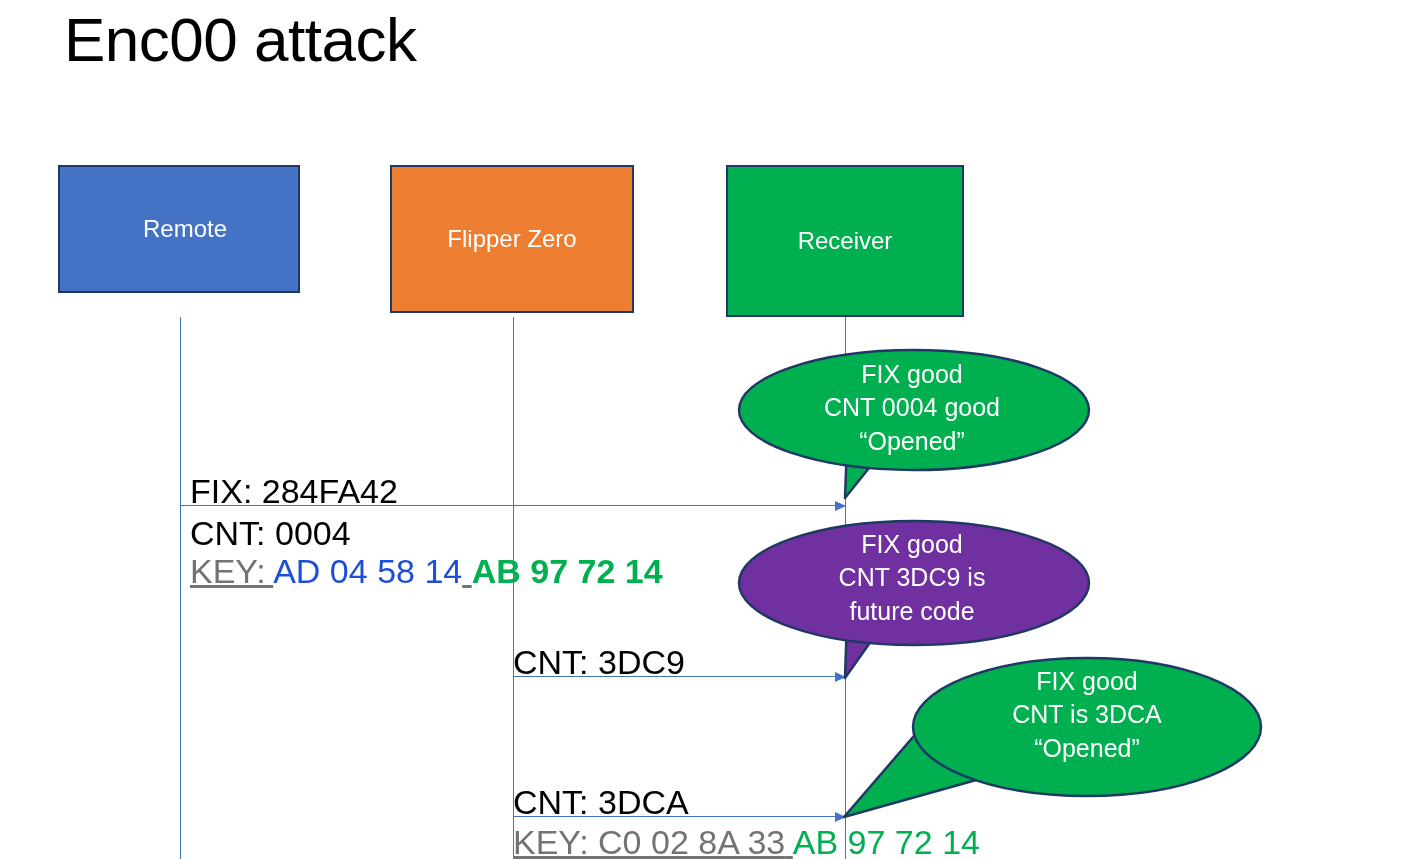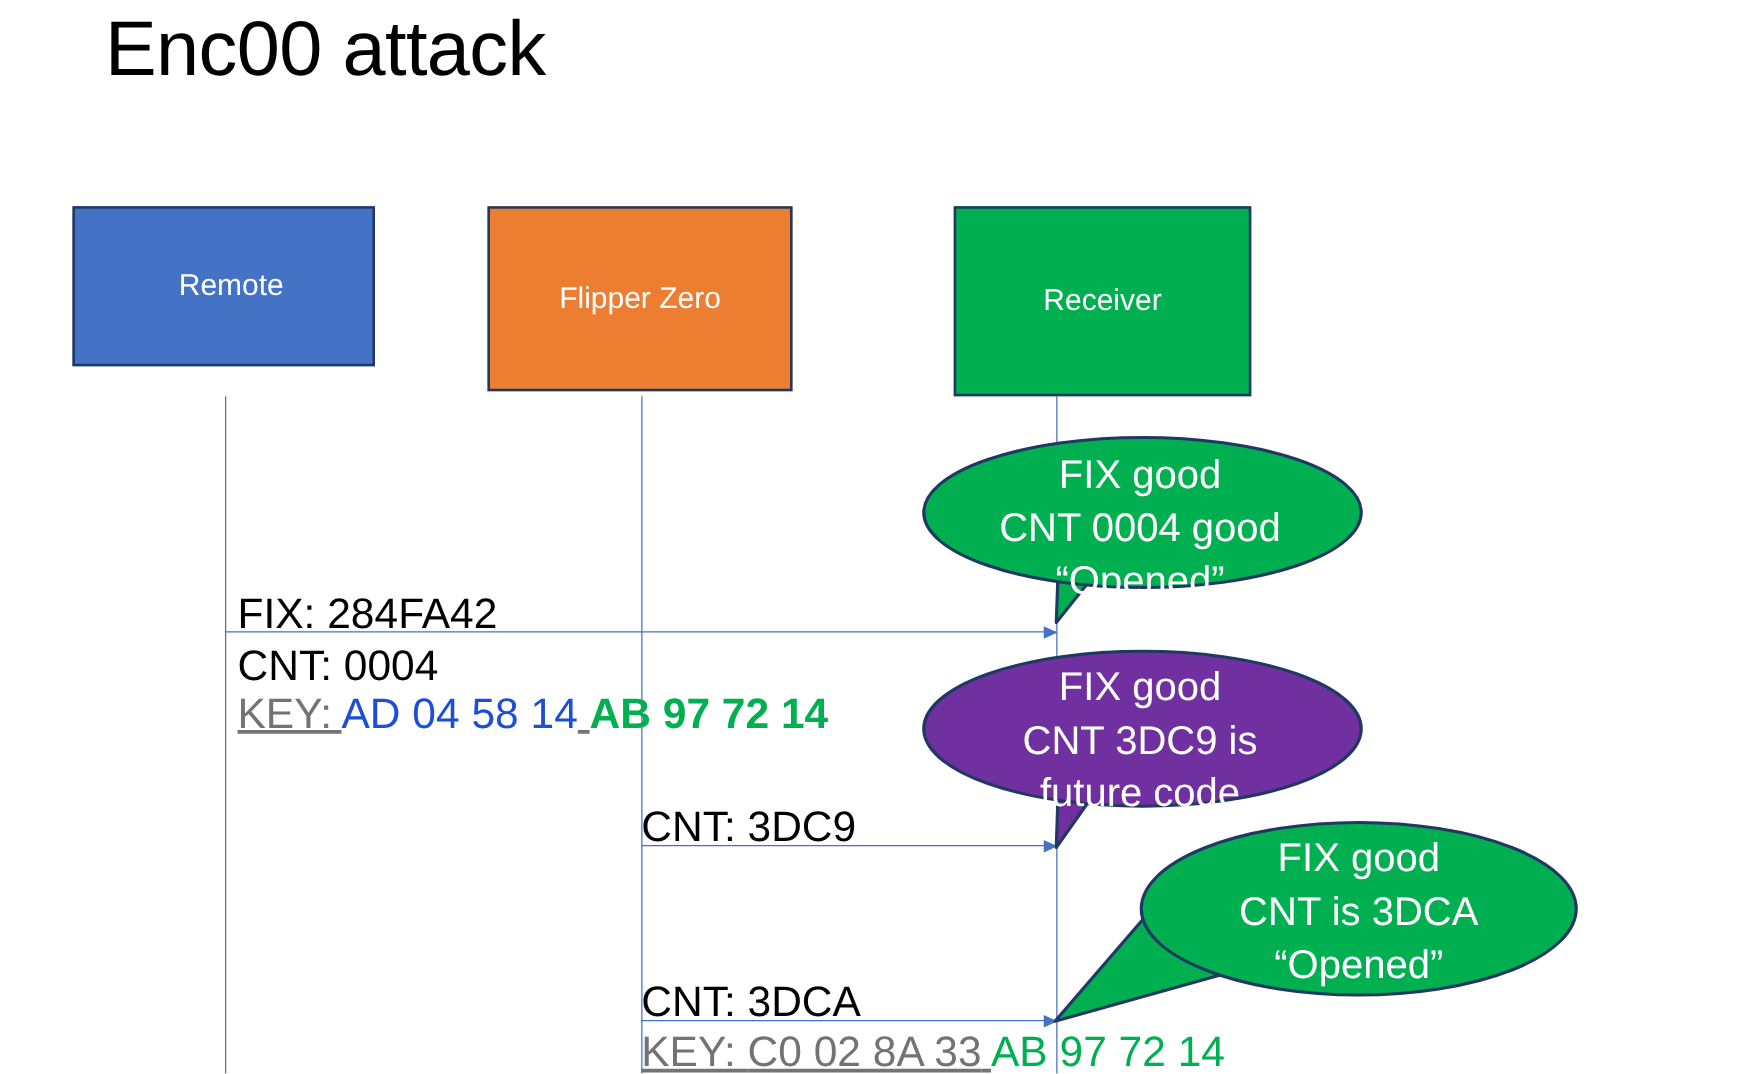--- a/index.html
+++ b/index.html
@@ -13,21 +13,21 @@
   #slide {
     position: relative;
     width: 1408px;
     height: 859px;
     background: #ffffff;
     overflow: hidden;
   }
   
   .slide-title {
     position: absolute;
-    left: 84px;
+    left: 64px;
     top: 4px;
     font-size: 62px;
     line-height: 1.15;
     color: #000000;
     font-weight: normal;
     letter-spacing: -0.5px;
     white-space: nowrap;
   }
   
   .actor-box {
@@ -37,21 +37,21 @@
     display: flex;
     align-items: center;
     justify-content: center;
     color: #ffffff;
     font-size: 24px;
     line-height: 1.2;
     text-align: center;
   }
   .actor-remote  { left: 58px;  top: 165px; width: 242px; height: 128px; background: #4472C4; padding-left: 12px; }
   .actor-flipper { left: 390px; top: 165px; width: 244px; height: 148px; background: #ED7D31; }
-  .actor-receiver{ left: 726px; top: 165px; width: 238px; height: 152px; background: #00B050; margin-left: 37px; }
+  .actor-receiver{ left: 726px; top: 165px; width: 238px; height: 152px; background: #00B050; }
 
   
   .lifeline {
     position: absolute;
     width: 1px;
     background: #4472C4;
   }
   .lifeline-remote   { left: 180px; top: 317px; height: 542px; }
   .lifeline-flipper  { left: 513px; top: 317px; height: 542px; }
   .lifeline-receiver { left: 845px; top: 317px; height: 542px; }
@@ -99,21 +99,21 @@
   .b { font-weight: bold; }
 
   
   .callout {
     position: absolute;
   }
   .callout svg { display: block; overflow: visible; }
   .callout-text {
     position: absolute;
     color: #ffffff;
-    font-size: 32px;
+    font-size: 25px;
     line-height: 1.33;
     text-align: center;
     white-space: nowrap;
     pointer-events: none;
   }
   .callout-line { display: block; }
 
   .callout-1 { left: 737px; top: 348px; }
   .callout-1 .callout-text { left: 30px; top: 10px; width: 290px; }
   .callout-2 { left: 737px; top: 518px; }

